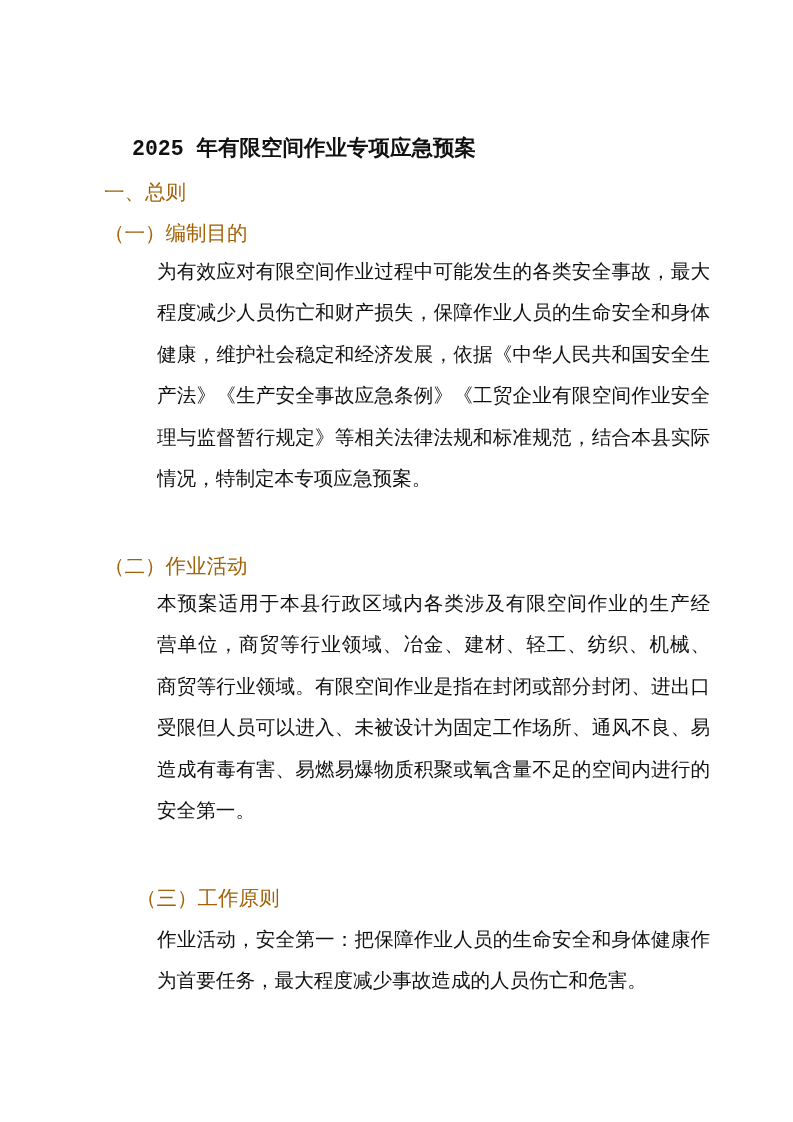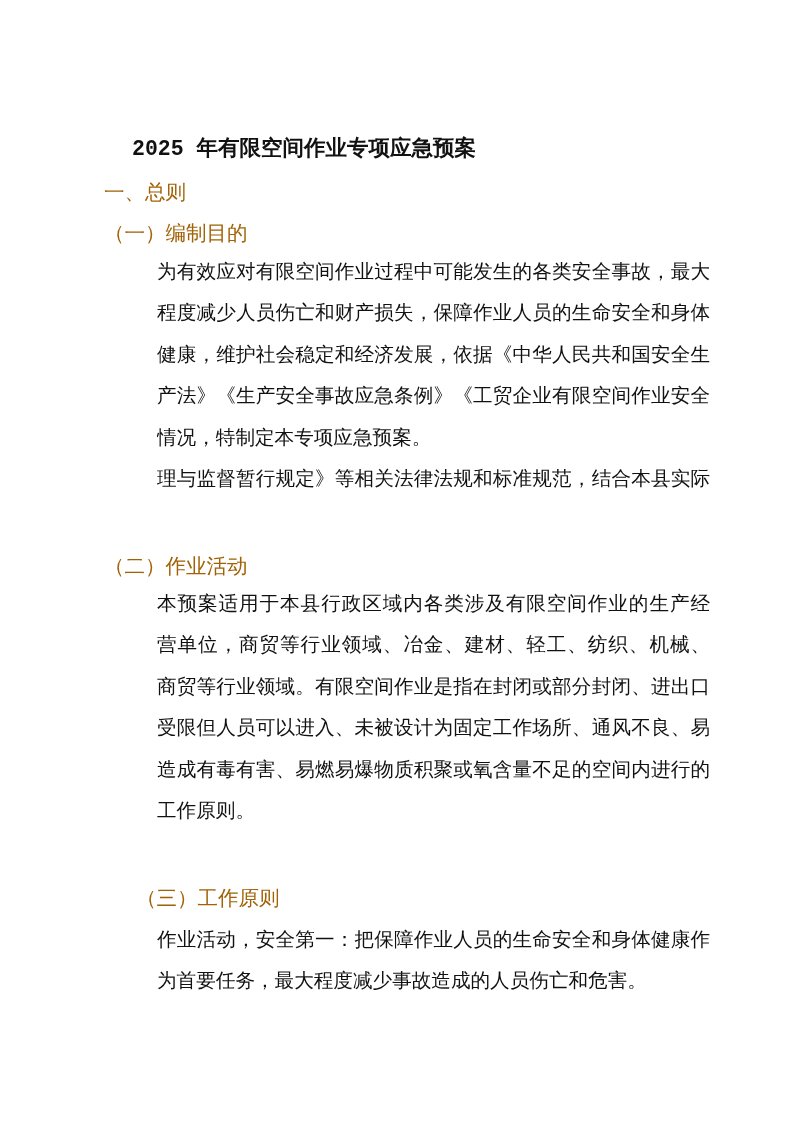--- a/index.html
+++ b/index.html
@@ -76,33 +76,33 @@
 
   <div class="heading chapter">一、总则</div>
 
   <div class="heading sub1">（一）编制目的</div>
 
   <div class="para p1">
     <div class="pl">为有效应对有限空间作业过程中可能发生的各类安全事故，最大</div>
     <div class="pl">程度减少人员伤亡和财产损失，保障作业人员的生命安全和身体</div>
     <div class="pl">健康，维护社会稳定和经济发展，依据《中华人民共和国安全生</div>
     <div class="pl">产法》《生产安全事故应急条例》《工贸企业有限空间作业安全管</div>
+    <div class="pl">理与监督暂行规定》等相关法律法规和标准规范，结合本县实际</div>
     <div class="pl last">情况，特制定本专项应急预案。</div>
-    <div class="pl">理与监督暂行规定》等相关法律法规和标准规范，结合本县实际</div>
   </div>
 
   <div class="heading sub2">（二）作业活动</div>
 
   <div class="para p2">
     <div class="pl">本预案适用于本县行政区域内各类涉及有限空间作业的生产经</div>
     <div class="pl">营单位，商贸等行业领域、冶金、建材、轻工、纺织、机械、</div>
     <div class="pl">商贸等行业领域。有限空间作业是指在封闭或部分封闭、进出口</div>
     <div class="pl">受限但人员可以进入、未被设计为固定工作场所、通风不良、易</div>
     <div class="pl">造成有毒有害、易燃易爆物质积聚或氧含量不足的空间内进行的</div>
-    <div class="pl last">工作原则。</div>
+    <div class="pl last">安全第一。</div>
   </div>
 
   <div class="heading sub3">（三）工作原则</div>
 
   <div class="para p3">
     <div class="pl">作业活动，安全第一：把保障作业人员的生命安全和身体健康作</div>
     <div class="pl last">为首要任务，最大程度减少事故造成的人员伤亡和危害。</div>
   </div>
 
 </div>

